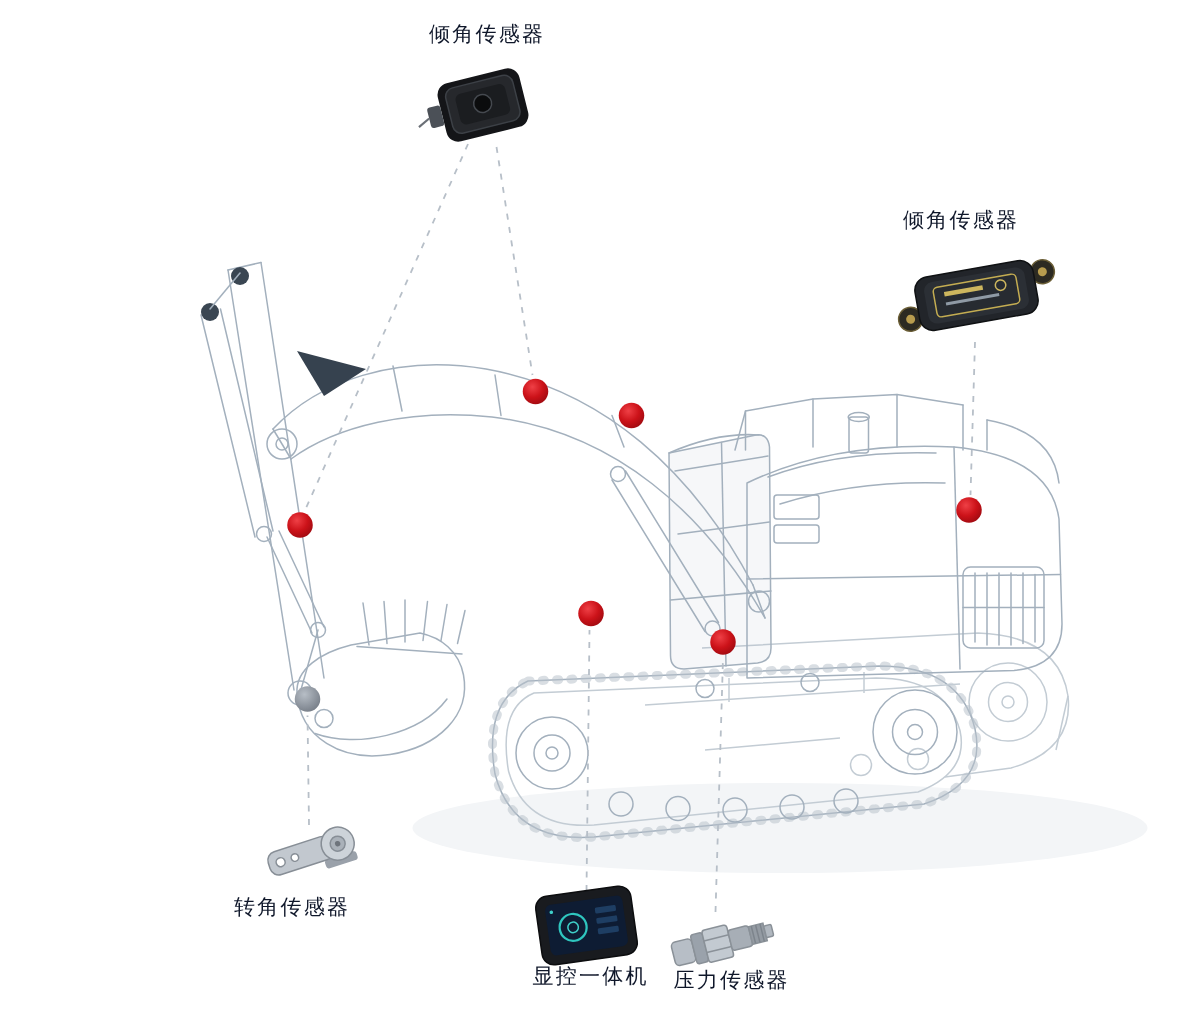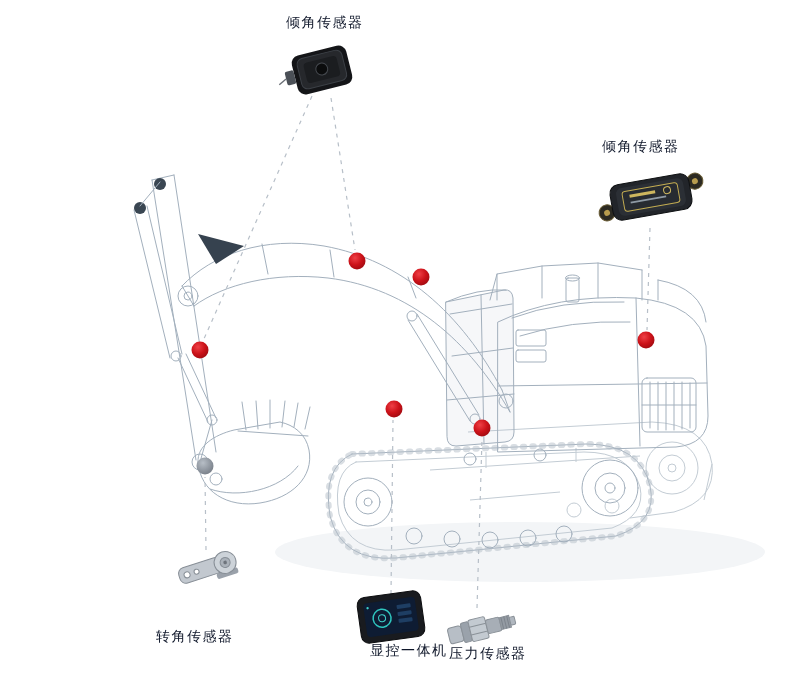--- a/index.html
+++ b/index.html
@@ -222,17 +222,17 @@
         <line x1="24" y1="-6" x2="24" y2="6" stroke="#7d848c"></line>
         <line x1="27" y1="-6" x2="27" y2="6" stroke="#7d848c"></line>
         <line x1="30" y1="-6" x2="30" y2="6" stroke="#7d848c"></line>
         <rect x="32" y="-4" width="5" height="8" rx="1" fill="#b0b7bf" stroke="#8a9198"></rect>
       </g>
     </g>
   </svg>
 
   <div class="label" style="left:286px;top:14px">倾角传感器</div>
   <div class="label" style="left:602px;top:138px">倾角传感器</div>
-  <div class="label" style="left:156px;top:628px">转角传感器</div>
-  <div class="label" style="left:370px;top:642px">显控一体机</div>
+  <div class="label" style="left:156px;top:596px">转角传感器</div>
+  <div class="label" style="left:355px;top:642px">显控一体机</div>
   <div class="label" style="left:449px;top:645px">压力传感器</div>
 
 </div>
 
 </body></html>

